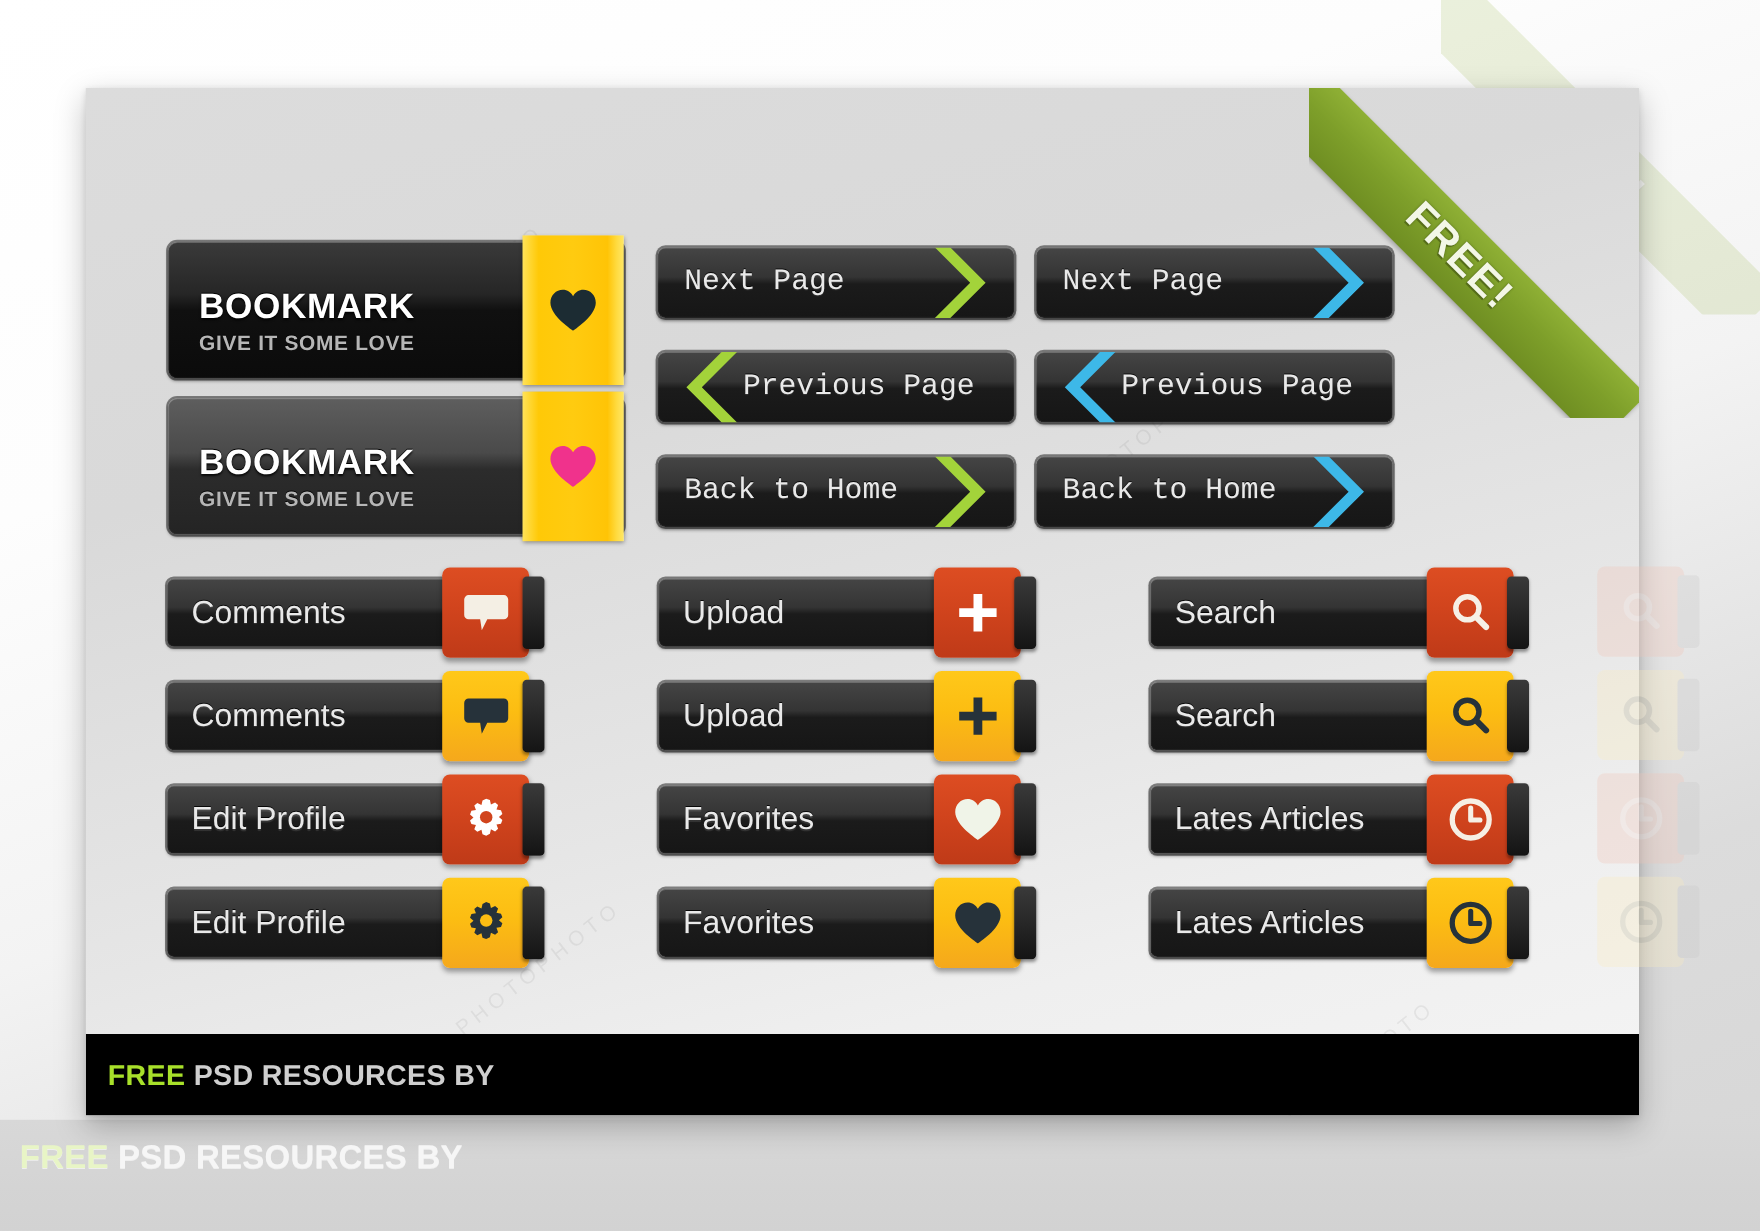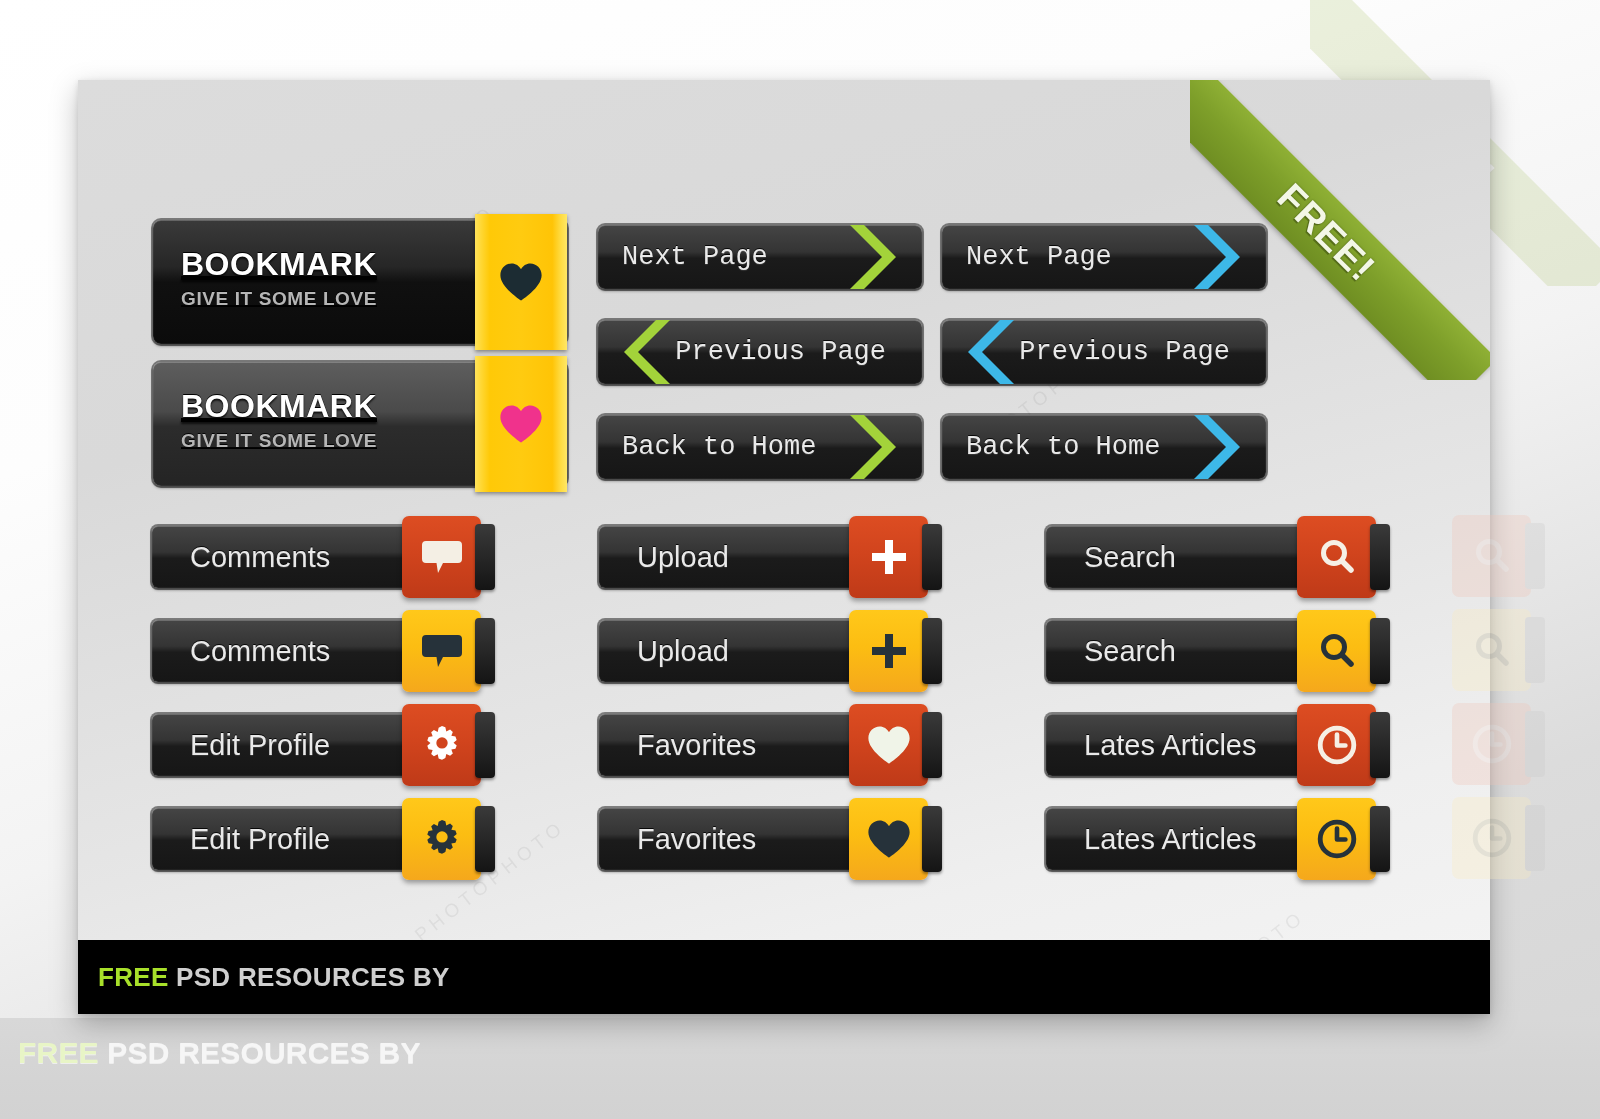--- a/index.html
+++ b/index.html
@@ -88,21 +88,21 @@
   
   .bm{
     width:414px;height:124px;border-radius:8px;
   }
   .bm.dark{
     background:linear-gradient(180deg,#3a3a3a 0%,#262626 38%,#101010 50%,#0b0b0b 100%);
   }
   .bm.light{
     background:linear-gradient(180deg,#5e5e5e 0%,#4a4a4a 40%,#2c2c2c 52%,#242424 100%);
   }
-  .bm .bm-text{position:absolute;left:28px;top:28px;z-index:3;text-decoration:underline;}
+  .bm .bm-text{position:absolute;left:28px;top:42px;z-index:3;}
   .bm .bm-title{
     font-size:32px;font-weight:bold;letter-spacing:.5px;color:#ffffff;
     text-shadow:0 -1px 0 #000, 0 2px 2px rgba(0,0,0,.8);
     line-height:1.05;
   }
   .bm .bm-sub{
     margin-top:6px;
     font-size:19px;font-weight:bold;letter-spacing:.6px;color:#b6b6b6;
     text-shadow:0 -1px 0 rgba(0,0,0,.9);
   }
@@ -124,21 +124,21 @@
   .nav.rtl .label{margin-right:36px;}
   .chev{
     position:absolute;top:0;bottom:0;width:60px;z-index:2;
   }
   .chev svg{display:block;width:100%;height:100%;}
   .chev.right{right:24px;}
   .chev.left{left:24px;}
 
   
   .ibtn{
-    width:303px;height:62px;border-radius:6px;padding-left:16px;
+    width:303px;height:62px;border-radius:6px;
   }
   .ibtn .label{font-size:29px;margin-left:22px;}
   .itab{
     position:absolute;
     width:79px;height:82px;border-radius:7px;
     display:flex;align-items:center;justify-content:center;
     box-shadow:0 3px 5px rgba(0,0,0,.35);
     z-index:6;
   }
   .itab::after{

